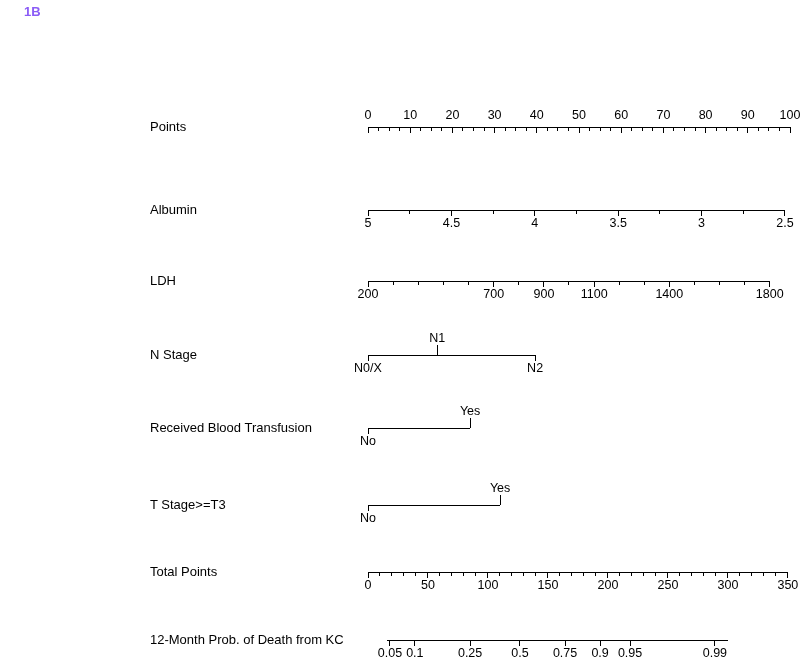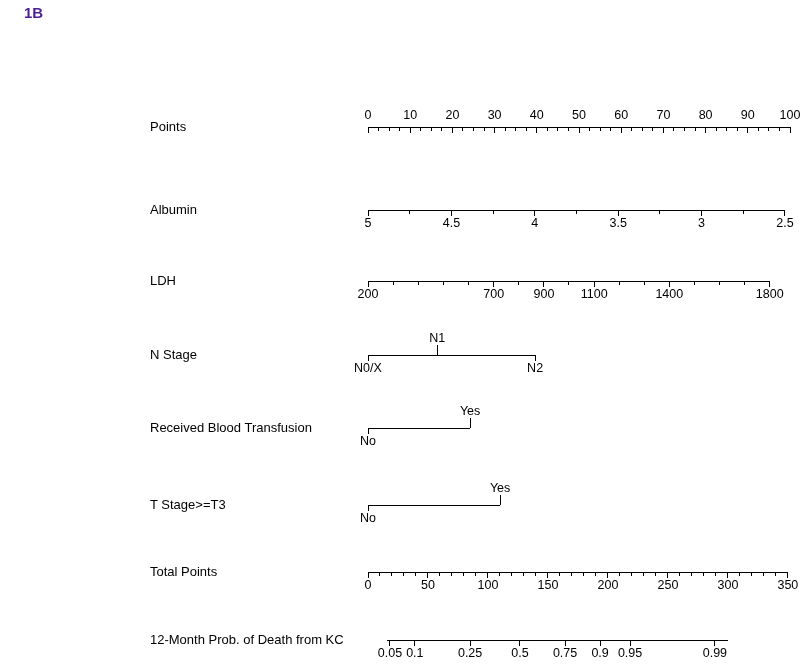--- a/index.html
+++ b/index.html
@@ -1,20 +1,20 @@
 <!DOCTYPE html>
 <html><head>
 <meta charset="utf-8">
 <style>
   html,body{margin:0;padding:0;background:#ffffff;}
   #stage{
     position:relative;width:800px;height:670px;background:#ffffff;overflow:hidden;
     font-family:"Liberation Sans",sans-serif;color:#000;
   }
-  .figure-label{position:absolute;left:24px;top:4px;font-size:15px;font-weight:bold;color:#4c1d95;}
+  .figure-label{position:absolute;left:24px;top:4px;font-size:13px;font-weight:bold;color:#8b5cf6;}
   svg{position:absolute;left:0;top:0;}
   svg text{font-family:"Liberation Sans",sans-serif;fill:#000000;}
   text.axis-title{font-size:13px;}
   text.tick-label{font-size:12.5px;}
 </style>
 </head>
 <body>
 
 <div id="stage">
   <div class="figure-label">1B</div>

